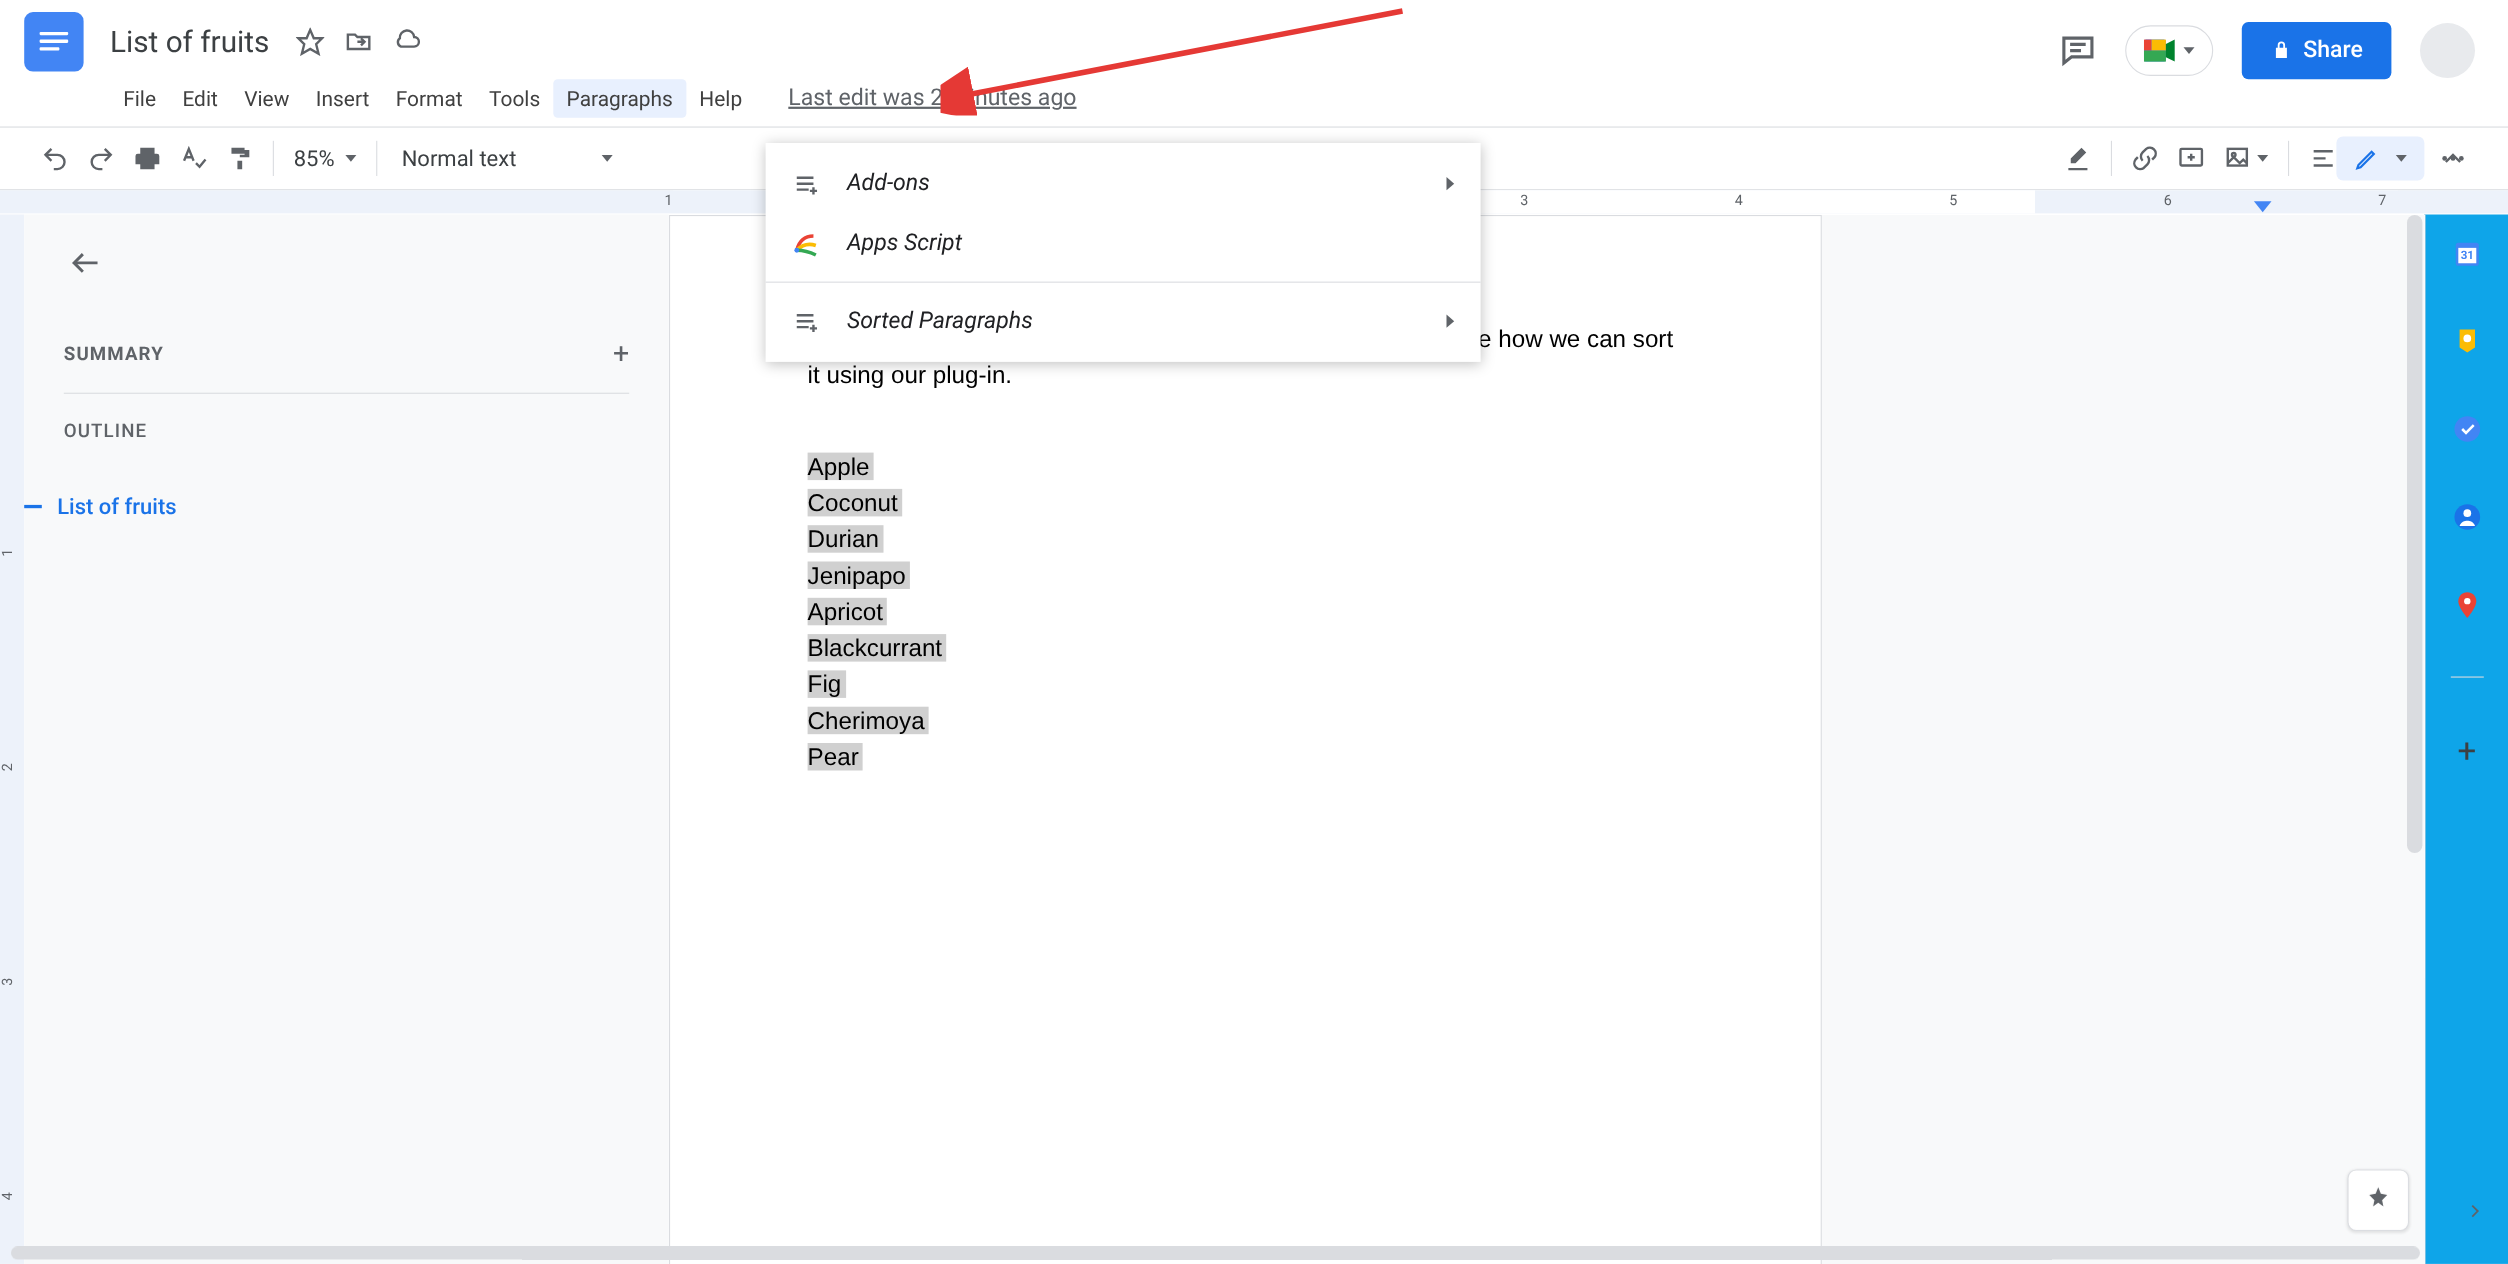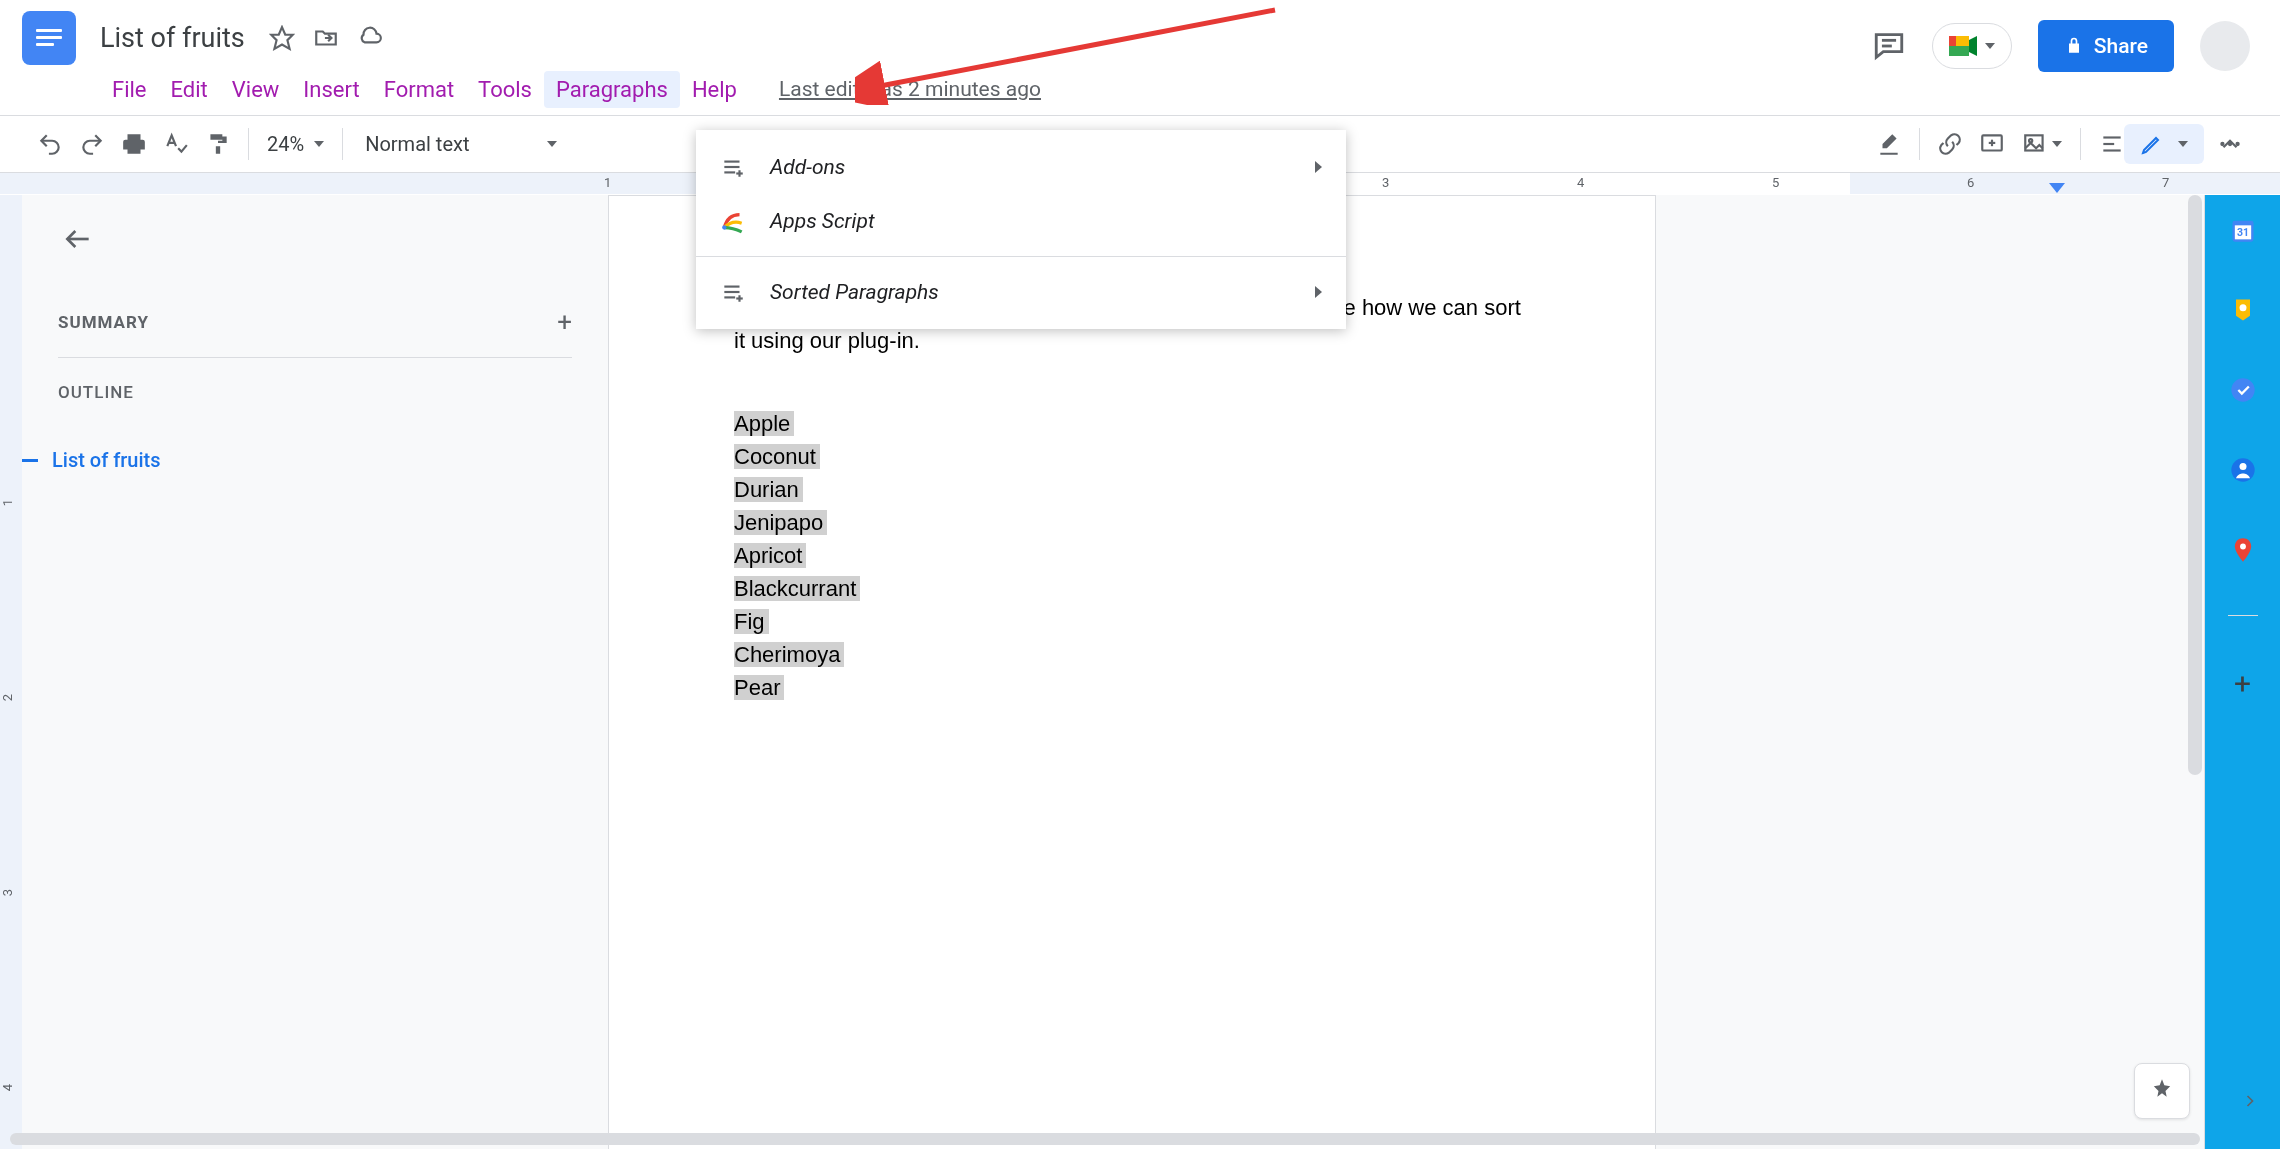--- a/index.html
+++ b/index.html
@@ -56,22 +56,22 @@
 
     
     .menu-bar {
       display: flex;
       align-items: center;
       gap: 0;
       padding: 4px 22px 6px 100px;
       height: 50px;
     }
     .menu-item {
-      font-size: 22px;
-      color: #a21caf;
+      font-size: 19px;
+      color: #404040;
       padding: 6px 12px;
       border-radius: 4px;
       cursor: pointer;
     }
     .menu-item.active { background: #e8f0fe; }
     .last-edit {
       font-size: 21px;
       color: #5f6368;
       text-decoration: underline;
       margin-left: 30px;
@@ -470,21 +470,21 @@
         <path d="M14 16l3 3 5-6"></path>
       </svg>
     </div>
   <div class="tb-btn">
       <svg viewBox="0 0 24 24" fill="currentColor">
         <path d="M5 3h11v5H5zM16 5h4v6h-8v3h2v7h-4v-7h2v-5h4z"></path>
       </svg>
     </div>
   <div class="tb-sep"></div>
   <div class="zoom-select">
-    <span>24%</span>
+    <span>85%</span>
     <div class="caret"></div>
   </div>
   <div class="tb-sep"></div>
   <div class="style-select">
     <span>Normal text</span>
     <div class="caret"></div>
   </div>
 
   <div style="flex:1"></div>
 

